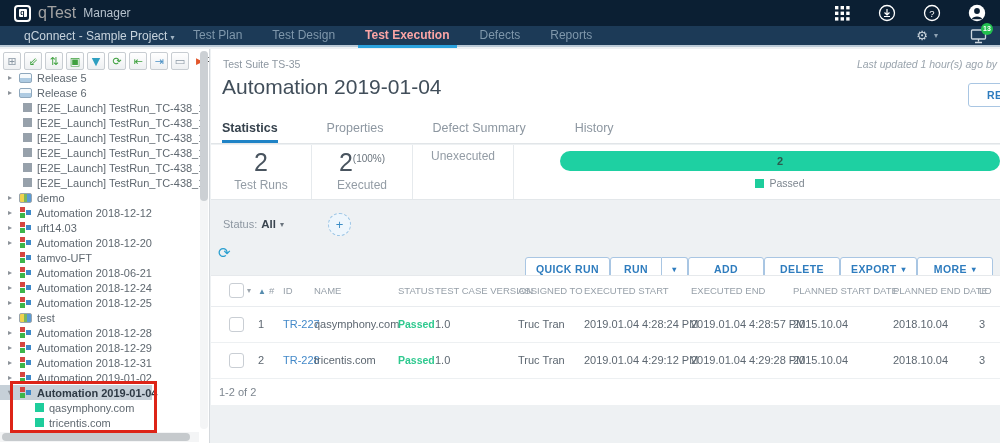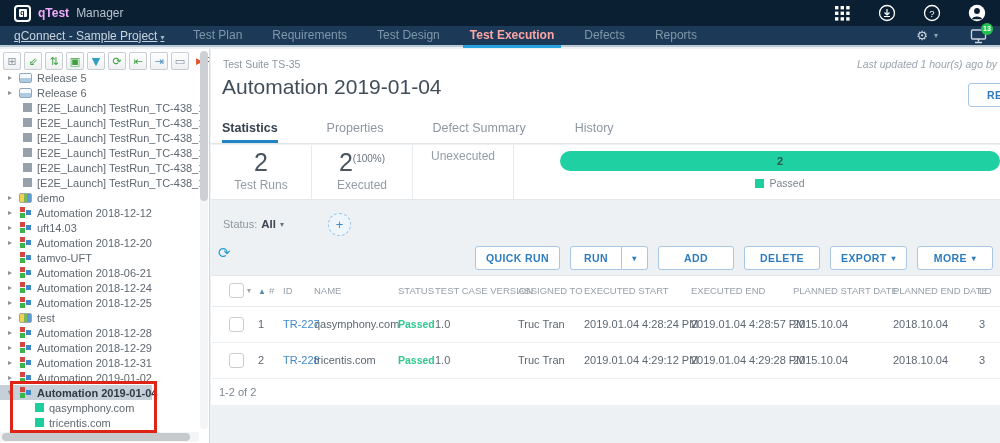--- a/index.html
+++ b/index.html
@@ -5,29 +5,29 @@
   * { margin:0; padding:0; box-sizing:border-box; }
   html,body { width:1000px; height:443px; overflow:hidden; }
   body { font-family:"Liberation Sans",sans-serif; background:#eef1f3; position:relative; font-size:12px; }
 
   
   .topbar { position:absolute; top:0; left:0; width:1000px; height:26px; background:#0b1f33;
             display:flex; align-items:center; justify-content:space-between; padding:0 14px; }
   .brand { display:flex; align-items:center; gap:7px; }
   .logo { width:17px; height:17px; border:2px solid #fff; border-radius:4px; display:flex; align-items:center; justify-content:center; }
   .logo-inner { width:8px; height:8px; background:#fff; border-radius:1px; color:#0b1f33; font-size:7px; font-weight:bold; line-height:8px; text-align:center; }
-  .brand-name { color:#f0abfc; font-weight:bold; font-size:12px; }
+  .brand-name { color:#a3a3a3; font-weight:normal; font-size:16px; }
   .brand-product { color:#b6c2cd; font-size:12px; }
   .topbar-icons { display:flex; gap:27px; align-items:center; }
   .tb-icon { width:18px; height:18px; display:flex; align-items:center; justify-content:center; }
 
   
   .navbar { position:absolute; top:26px; left:0; width:1000px; height:21px; background:#1c3a57;
             border-bottom:2px solid #bac9d6; display:flex; align-items:center; }
-  .project-selector { width:178px; padding-left:14px; color:#c7d3dd; font-size:12px; white-space:nowrap;text-decoration:underline; }
+  .project-selector { width:178px; padding-left:24px; color:#c7d3dd; font-size:12px; white-space:nowrap; }
   .project-selector .crt { font-size:8px; color:#9fb2c2; margin-left:3px; }
   .nav-items { display:flex; }
   .nav-item { color:#7f97ab; font-size:12px; padding:0 15px; height:21px; line-height:20px; position:relative; white-space:nowrap; }
   .nav-item.active { color:#fca5a5; font-weight:bold; }
   .nav-item.active::after { content:""; position:absolute; left:8px; right:8px; bottom:-2px; height:3px; background:#2ba2de; }
   .nav-right { margin-left:auto; display:flex; align-items:center; gap:6px; padding-right:12px; }
   .gear-glyph { color:#cdd7df; font-size:13px; font-family:"DejaVu Sans",sans-serif; }
   .gear-caret { color:#8fa3b4; font-size:8px; }
   .bell-wrap { position:relative; margin-left:26px; width:18px; height:16px; }
   .badge { position:absolute; top:-5px; right:-5px; min-width:12px; height:12px; background:#22bf4e; border-radius:7px;
@@ -96,21 +96,21 @@
 
   .status-row { position:absolute; top:163px; left:12px; height:24px; display:flex; align-items:center; }
   .status-label { font-size:11px; color:#8d97a1; margin-right:4px; }
   .status-value { font-size:11.5px; font-weight:bold; color:#39444e; }
   .status-caret { font-size:8px; color:#6a747d; margin-left:4px; }
   .plus-btn { margin-left:44px; width:23px; height:23px; border:1px dashed #9cc6e6; border-radius:50%; background:#eef6fc;
               color:#3c8dc5; font-size:13px; line-height:21px; text-align:center; }
 
   .actions-row { position:absolute; top:192px; left:0; width:100%; height:26px; }
   .grid-refresh { position:absolute; left:7px; top:3px; color:#2a9fd0; font-size:15px; font-family:"DejaVu Sans",sans-serif; }
-  .action-buttons { position:absolute; right:7px; top:5px; display:flex; gap:10px; }
+  .action-buttons { position:absolute; right:7px; top:16px; display:flex; }
   .abtn { height:24px; border:1px solid #a9c6e3; border-radius:3px; background:#fff; color:#2e7cbe; font-weight:bold;
           font-size:10.5px; letter-spacing:.4px; display:flex; align-items:center; justify-content:center; gap:5px; padding:0 10px; }
   .w74 { min-width:74px; } .w76 { min-width:76px; } .w52 { min-width:52px; }
   .btn-group { display:flex; }
   .btn-group .main { border-radius:3px 0 0 3px; }
   .btn-group .drop { border-radius:0 3px 3px 0; border-left:none; min-width:26px; padding:0; }
   .btn-caret { font-size:8px; }
 
   .table-card { position:absolute; top:226px; left:0; width:100%; background:#fff; border-top:1px solid #e6e9ec; }
   table { border-collapse:collapse; table-layout:fixed; width:828px; }
@@ -172,21 +172,20 @@
     </span>
   </div>
 </header>
 
 <nav class="navbar">
   <div class="project-selector">
     <span>qConnect - Sample Project</span><span class="crt">▾</span>
   </div>
   <div class="nav-items">
     <span class="nav-item">Test Plan</span>
-    <span class="nav-item">Requirements</span>
     <span class="nav-item">Test Design</span>
     <span class="nav-item active">Test Execution</span>
     <span class="nav-item">Defects</span>
     <span class="nav-item">Reports</span>
   </div>
   <div class="nav-right">
     <span class="gear-glyph">⚙</span>
     <span class="gear-caret">▾</span>
     <span class="bell-wrap">
       <svg width="17" height="16" viewBox="0 0 17 16">

